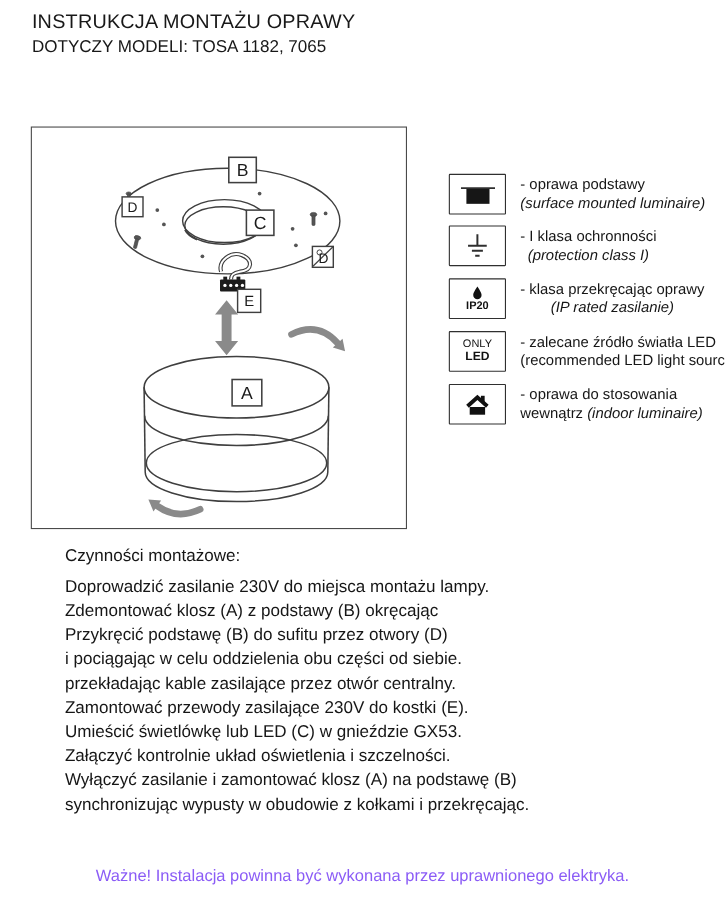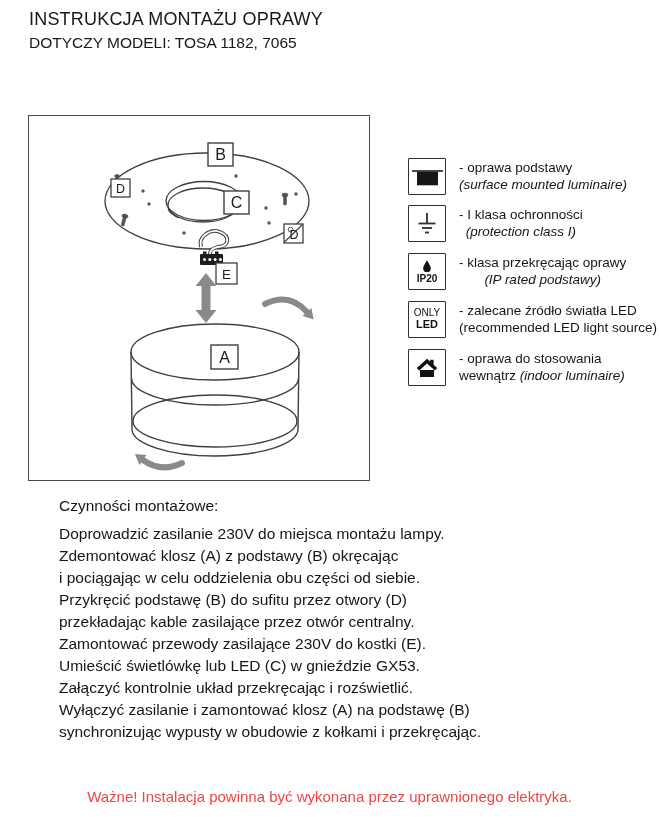--- a/index.html
+++ b/index.html
@@ -8,33 +8,33 @@
   
   .header{position:absolute;left:29px;top:9px;}
   .title{font-size:18px;font-weight:normal;letter-spacing:.2px;margin:0;color:#181818;}
   .subtitle{font-size:15.5px;margin-top:4px;color:#181818;}
   
   .diagram-box{position:absolute;left:28px;top:115px;width:342px;height:366px;
                border:1.3px solid #4a4a4a;box-sizing:border-box;}
   .diagram-box svg{position:absolute;left:0;top:0;}
   
   .legend-row{position:absolute;left:408px;display:flex;gap:13px;align-items:flex-start;}
-  .icon-box{width:38px;height:37px;border:1.7px solid #2f2f2f;border-radius:1px;
+  .icon-box{width:52px;height:37px;border:1.7px solid #2f2f2f;border-radius:1px;
             box-sizing:border-box;flex:none;display:flex;flex-direction:column;
             align-items:center;justify-content:center;background:#fff;}
   .legend-text{font-size:13.5px;line-height:16.5px;padding-top:2px;color:#161616;white-space:nowrap;}
   .it{font-style:italic;text-align:center;}
   .ip-badge{font-size:10px;font-weight:bold;line-height:10px;margin-top:1px;color:#111;}
   .badge-top{font-size:10px;font-weight:normal;line-height:10px;color:#111;}
   .badge-bottom{font-size:11px;font-weight:bold;line-height:13px;color:#111;}
   
   .steps{position:absolute;left:31px;top:495px;font-size:15.5px;line-height:22px;color:#161616;margin-left:28px;}
   .steps-heading{margin-bottom:6px;}
   
-  .footer{position:absolute;left:0;right:0;top:788px;text-align:center;font-size:15px;color:#ef4444;}
+  .footer{position:absolute;left:0;right:0;top:788px;text-align:center;font-size:15px;color:#8b5cf6;}
 </style>
 </head>
 <body>
 
 <div class="page">
 
   <div class="header">
     <h1 class="title">INSTRUKCJA MONTAŻU OPRAWY</h1>
     <div class="subtitle">DOTYCZY MODELI: TOSA 1182, 7065</div>
   </div>
@@ -172,21 +172,21 @@
 
   <div class="legend-row" style="top:253px">
     <div class="icon-box">
       <svg width="10" height="13" viewBox="0 0 10 13">
         <path d="M5 0.5 C5 0.5 1.2 5.8 1.2 8.2 A3.8 3.9 0 0 0 8.8 8.2 C8.8 5.8 5 0.5 5 0.5 Z" fill="#111"></path>
       </svg>
       <div class="ip-badge">IP20</div>
     </div>
     <div class="legend-text">
       <div>- klasa przekręcając oprawy</div>
-      <div class="it">(IP rated podstawy)</div>
+      <div class="it">(IP rated zasilanie)</div>
     </div>
   </div>
 
   <div class="legend-row" style="top:301px">
     <div class="icon-box">
       <div class="badge-top">ONLY</div>
       <div class="badge-bottom">LED</div>
     </div>
     <div class="legend-text">
       <div>- zalecane źródło światła LED</div>
@@ -205,25 +205,25 @@
     <div class="legend-text">
       <div>- oprawa do stosowania</div>
       <div><span>wewnątrz </span><span class="it">(indoor luminaire)</span></div>
     </div>
   </div>
 
   <div class="steps">
     <div class="steps-heading">Czynności montażowe:</div>
     <div class="step-line">Doprowadzić zasilanie 230V do miejsca montażu lampy.</div>
     <div class="step-line">Zdemontować klosz (A) z podstawy (B) okręcając</div>
+    <div class="step-line">Przykręcić podstawę (B) do sufitu przez otwory (D)</div>
     <div class="step-line">i pociągając w celu oddzielenia obu części od siebie.</div>
-    <div class="step-line">Przykręcić podstawę (B) do sufitu przez otwory (D)</div>
     <div class="step-line">przekładając kable zasilające przez otwór centralny.</div>
     <div class="step-line">Zamontować przewody zasilające 230V do kostki (E).</div>
     <div class="step-line">Umieścić świetlówkę lub LED (C) w gnieździe GX53.</div>
-    <div class="step-line">Załączyć kontrolnie układ przekręcając i rozświetlić.</div>
+    <div class="step-line">Załączyć kontrolnie układ oświetlenia i szczelności.</div>
     <div class="step-line">Wyłączyć zasilanie i zamontować klosz (A) na podstawę (B)</div>
     <div class="step-line">synchronizując wypusty w obudowie z kołkami i przekręcając.</div>
   </div>
 
   <div class="footer">Ważne! Instalacja powinna być wykonana przez uprawnionego elektryka.</div>
 
 </div>
 
 </body></html>

